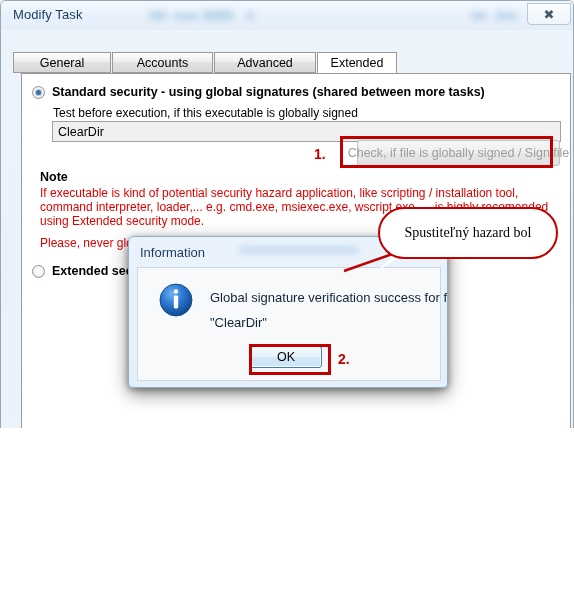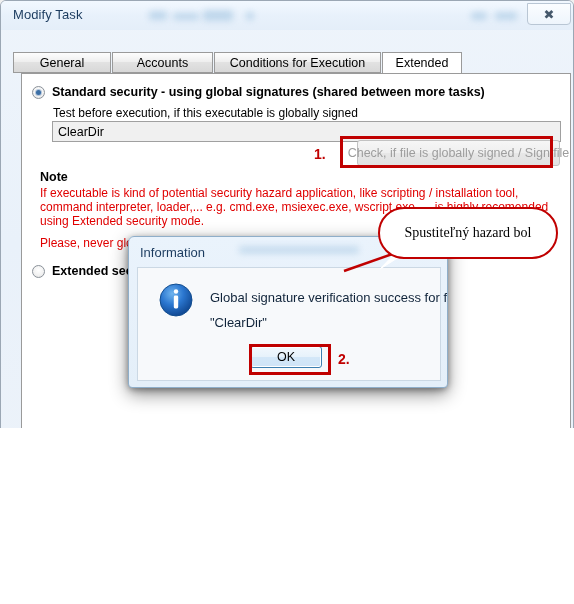--- a/index.html
+++ b/index.html
@@ -377,21 +377,21 @@
 
       <div class="close-btn">
         <span class="close-glyph">✖</span>
       </div>
     </div>
 
     <div class="tabstrip">
       <div class="tabrow row2">
         <div class="tab" style="width:98px;">General</div>
         <div class="tab" style="width:101px;">Accounts</div>
-        <div class="tab" style="width:167px;">Conditions for Execution</div>
+        <div class="tab" style="width:102px;">Advanced</div>
         <div class="tab selected" style="width:80px;">Extended</div>
       </div>
     </div>
 
     <div class="tabpage">
 
       <div class="radio-line" style="left:10px; top:11px;">
         <span class="radio checked"></span>
         <span class="radio-label">Standard security - using global signatures (shared between more tasks)</span>
       </div>

